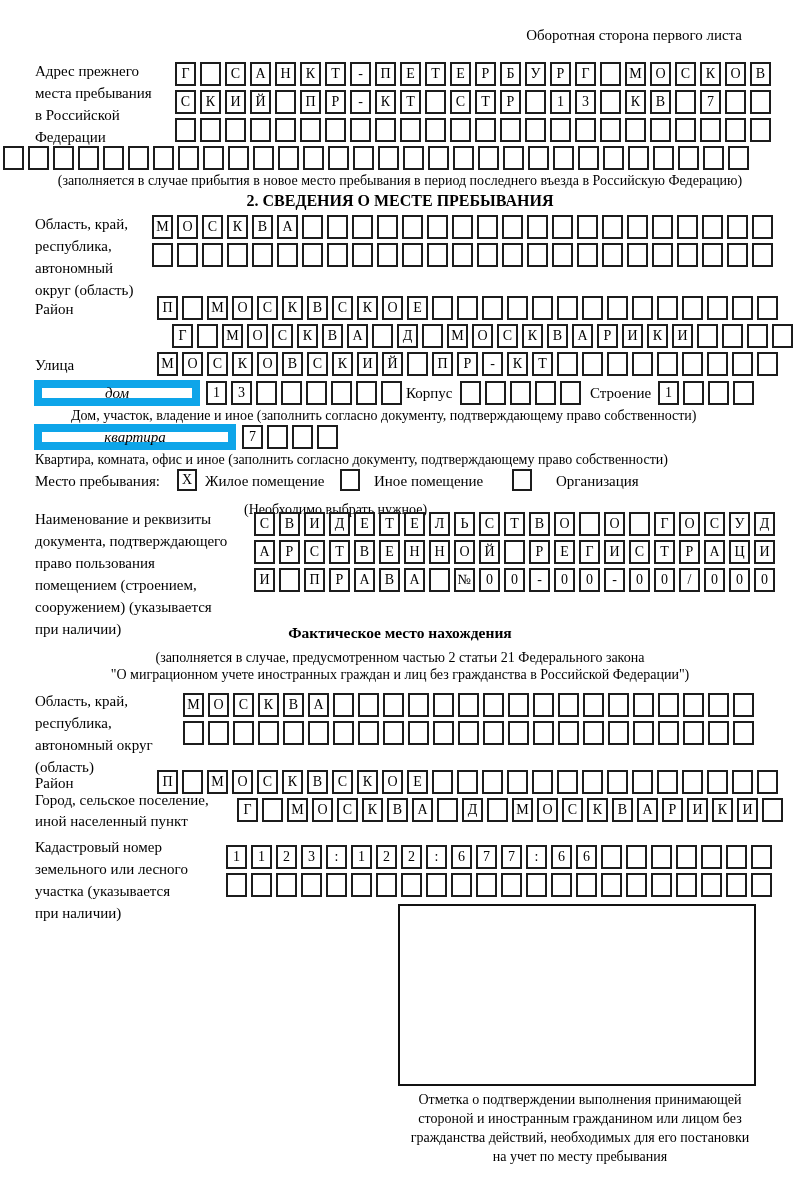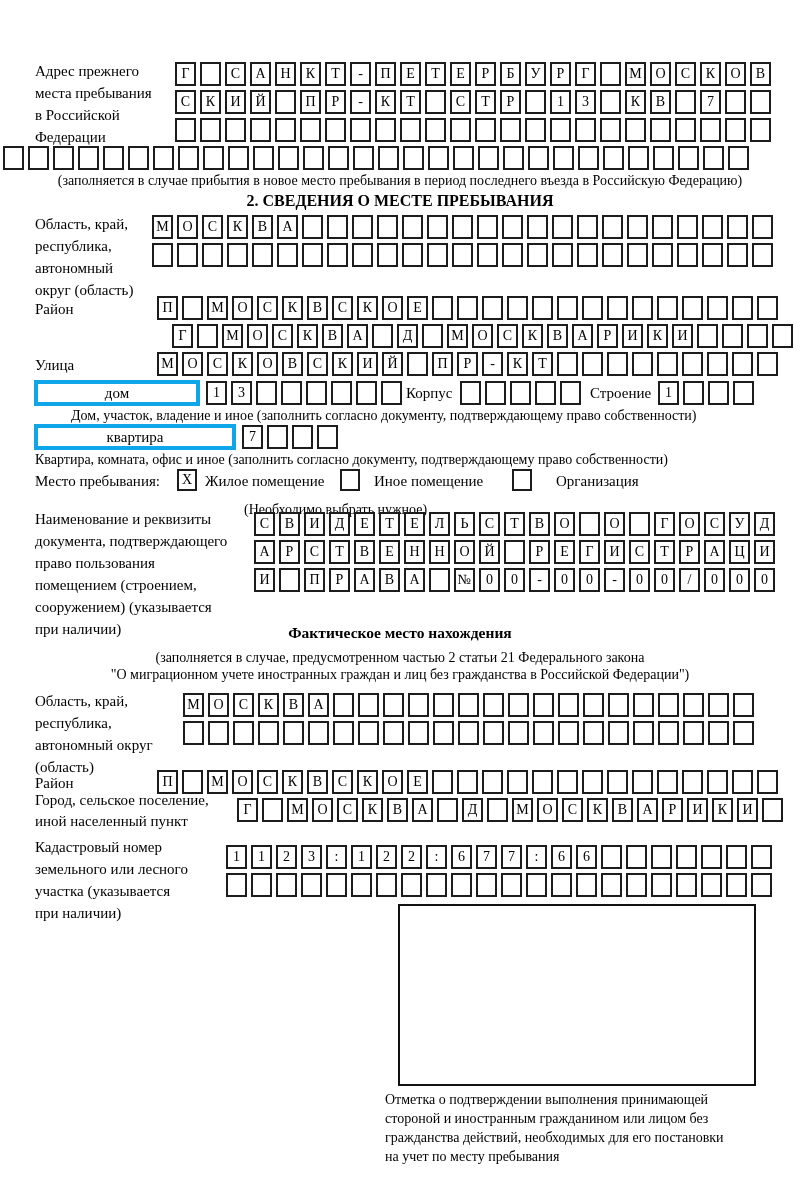--- a/index.html
+++ b/index.html
@@ -7,32 +7,33 @@
         font-family:"Liberation Serif", serif;overflow:hidden;}
   .abs{position:absolute;}
   .lbl{font-size:15px;line-height:22px;}
   .cap{font-size:14px;}
   .ttl{font-weight:bold;font-size:16px;width:800px;text-align:center;}
   .ttl2{font-weight:bold;font-size:15.5px;width:800px;text-align:center;}
   .boxrow{display:flex;gap:4px;}
   .box{width:21px;height:24px;border:2px solid #1c1c1c;box-sizing:border-box;background:#fff;
        display:flex;align-items:center;justify-content:center;
        font-size:14px;font-family:"Liberation Serif", serif;}
-  .widebox{border:4px solid #0ea5e9;box-sizing:border-box;height:26px;display:flex;
-       align-items:center;justify-content:center;font-size:15px;background:#fff;}
+  .widebox{border:8px solid #0ea5e9;box-sizing:border-box;height:26px;display:flex;
+       align-items:center;justify-content:center;font-size:15px;background:#fff;font-style:italic;}
   .chk{width:20px;height:22px;border:2px solid #1c1c1c;box-sizing:border-box;display:flex;
        align-items:center;justify-content:center;font-size:14px;background:#fff;}
   .center{text-align:center;width:800px;}
   .stamp{border:2px solid #111;background:#fff;}
 </style>
 </head>
 <body>
 
 <div class="page">
 
+  <div class="abs lbl" style="top:24px;right:58px;">Оборотная сторона первого листа</div>
 
   <div class="abs lbl" style="top:60px;left:35px;width:145px;">
       <div>Адрес прежнего</div>
       <div>места пребывания</div>
       <div>в Российской</div>
       <div>Федерации</div>
     </div>
   <div class="abs boxrow" style="top:62px;left:175px;">
       <span class="box">Г</span>
       <span class="box"></span>
@@ -586,20 +587,20 @@
       <span class="box"></span>
       <span class="box"></span>
       <span class="box"></span>
       <span class="box"></span>
       <span class="box"></span>
       <span class="box"></span>
       <span class="box"></span>
     </div>
 
   <div class="abs stamp" style="top:904px;left:398px;width:354px;height:178px;"></div>
-  <div class="abs" style="top:1090px;left:385px;width:390px;font-size:14px;line-height:19px;">
+  <div class="abs" style="top:1090px;left:385px;width:390px;text-align:center;font-size:14px;line-height:19px;">
       <div>Отметка о подтверждении выполнения принимающей</div>
       <div>стороной и иностранным гражданином или лицом без</div>
       <div>гражданства действий, необходимых для его постановки</div>
       <div>на учет по месту пребывания</div>
     </div>
 
 </div>
 
 </body></html>

